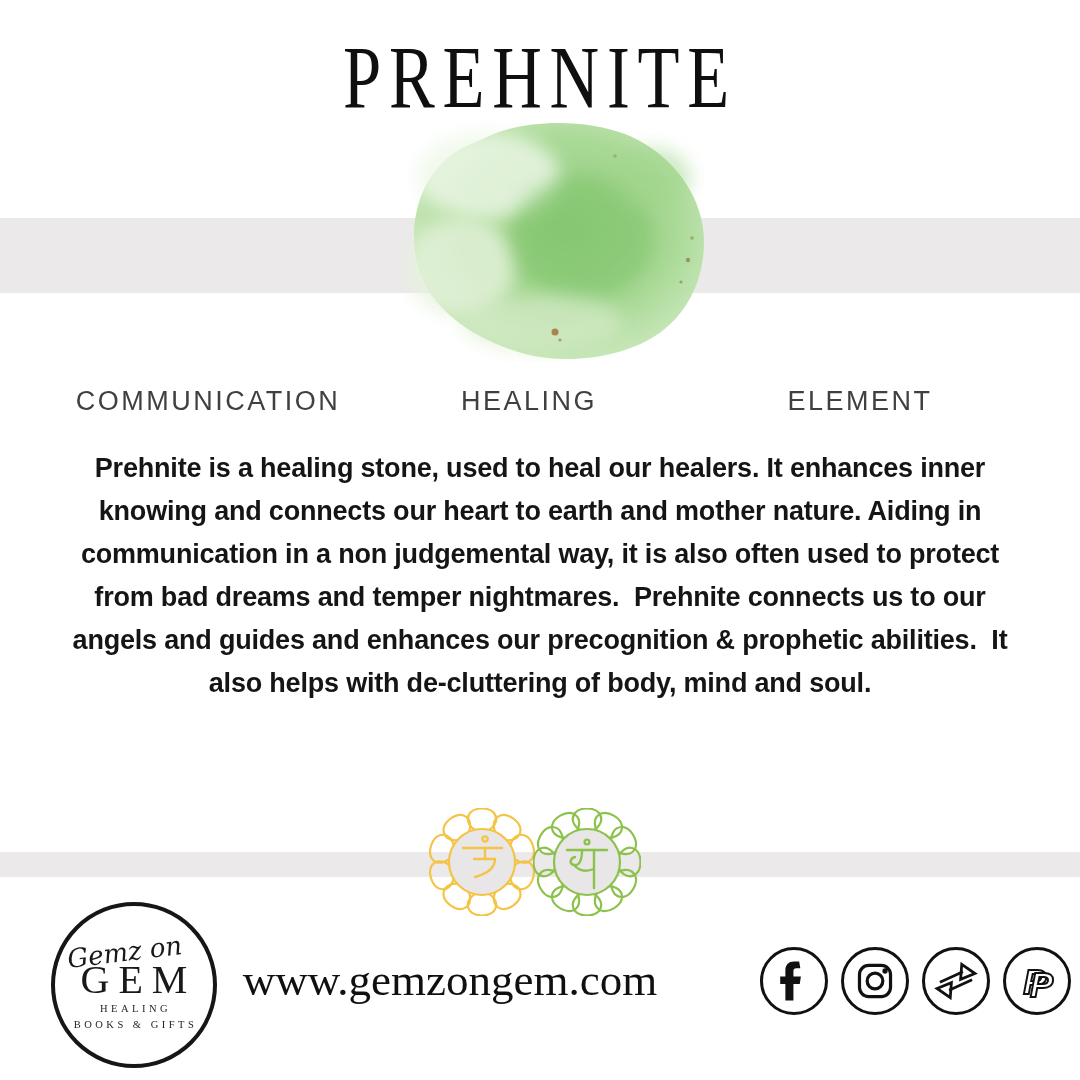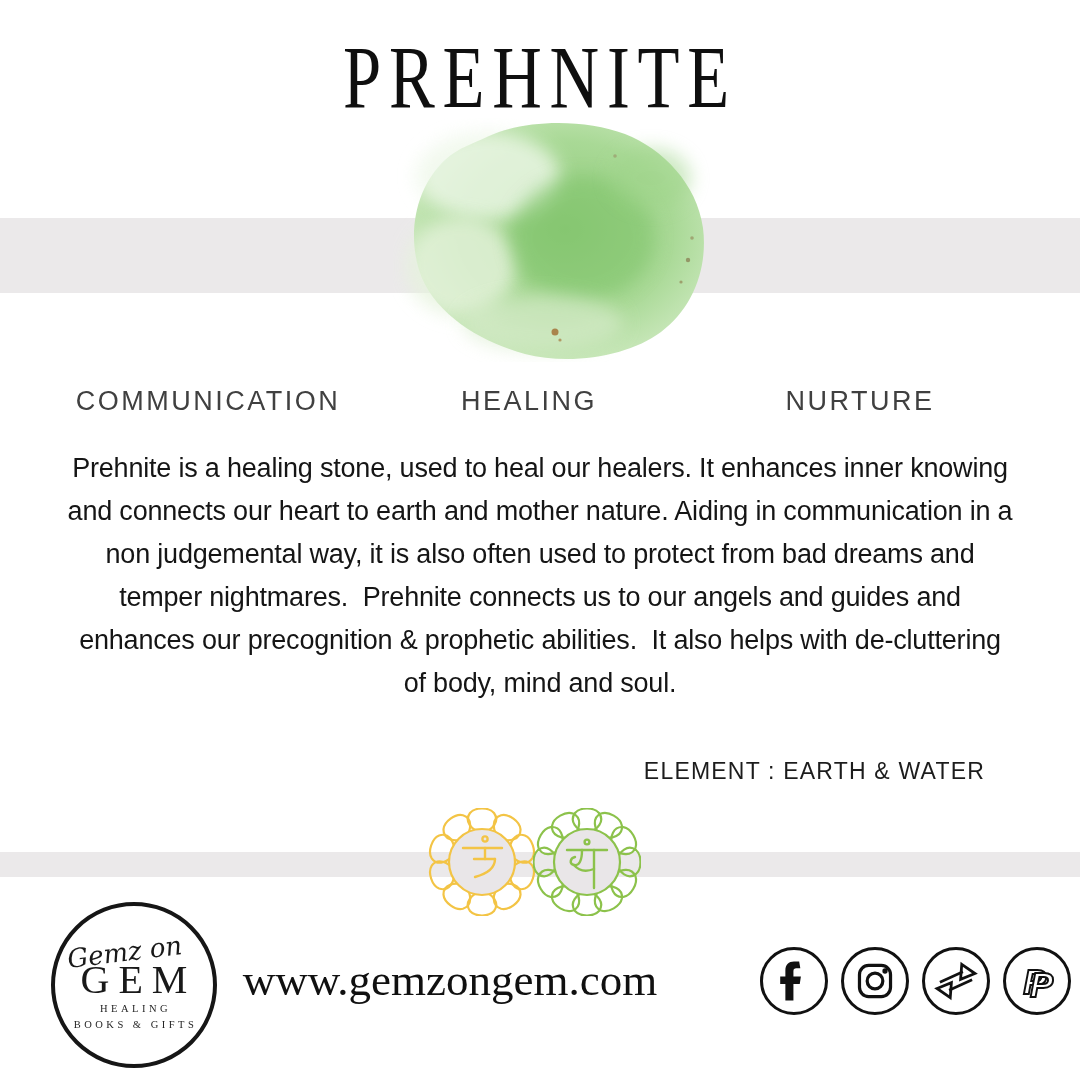--- a/index.html
+++ b/index.html
@@ -20,21 +20,21 @@
   .stone{position:absolute;left:393px;top:118px;width:322px;height:244px;}
 
   .kw{
     position:absolute;top:386px;transform:translateX(-50%);
     font-size:27px;letter-spacing:2.5px;color:#404040;font-weight:400;white-space:nowrap;
   }
   .kw1{left:208px;} .kw2{left:529px;} .kw3{left:860px;}
 
   .desc{
     position:absolute;top:447px;left:65px;width:950px;margin:0;
-    text-align:center;font-size:27px;line-height:43px;font-weight:400;
+    text-align:center;font-size:27px;line-height:43px;font-weight:700;
     letter-spacing:-0.2px;color:#151515;white-space:pre-wrap;
   }
   .attr{position:absolute;top:758px;font-size:23px;letter-spacing:1.2px;color:#1c1c1c;white-space:nowrap;}
   .attr-sign{left:150px;} .attr-element{right:95px;}
 
   .chakra{position:absolute;width:108px;height:108px;}
   .chakra-yellow{left:428px;top:808px;}
   .chakra-green{left:533px;top:808px;}
 
   .logo{
@@ -101,25 +101,24 @@
     <circle cx="162" cy="214" r="3.5" fill="#a5793f" opacity="0.9"></circle>
     <circle cx="167" cy="222" r="1.6" fill="#a5793f" opacity="0.7"></circle>
     <circle cx="295" cy="142" r="2.2" fill="#8c8458" opacity="0.8"></circle>
     <circle cx="288" cy="164" r="1.6" fill="#97905f" opacity="0.8"></circle>
     <circle cx="299" cy="120" r="1.8" fill="#97905f" opacity="0.7"></circle>
     <circle cx="222" cy="38" r="1.8" fill="#9a9165" opacity="0.6"></circle>
   </svg>
 
   <span class="kw kw1">COMMUNICATION</span>
   <span class="kw kw2">HEALING</span>
-  <span class="kw kw3">NURTURE</span>
+  <span class="kw kw3">ELEMENT</span>
 
   <p class="desc">Prehnite is a healing stone, used to heal our healers. It enhances inner knowing and connects our heart to earth and mother nature. Aiding in communication in a non judgemental way, it is also often used to protect from bad dreams and temper nightmares.  Prehnite connects us to our angels and guides and enhances our precognition &amp; prophetic abilities.  It also helps with de-cluttering of body, mind and soul.</p>
 
-  <span class="attr attr-element">ELEMENT : EARTH &amp; WATER</span>
 
   <svg class="chakra chakra-yellow" viewBox="-54 -54 108 108">
     <g fill="none" stroke-width="2.2" style="stroke: rgb(243, 196, 69);">
       <use href="#petal"></use>
       <use href="#petal" transform="rotate(36)"></use>
       <use href="#petal" transform="rotate(72)"></use>
       <use href="#petal" transform="rotate(108)"></use>
       <use href="#petal" transform="rotate(144)"></use>
       <use href="#petal" transform="rotate(180)"></use>
       <use href="#petal" transform="rotate(216)"></use>

